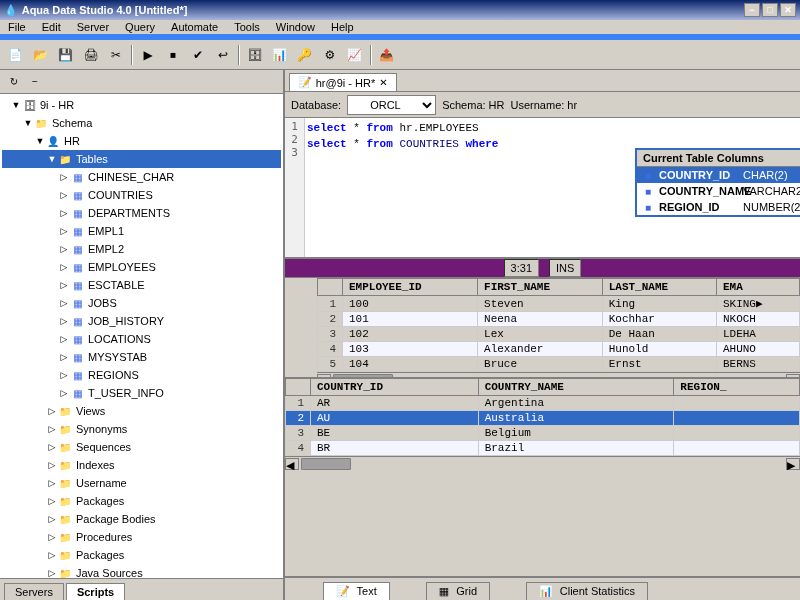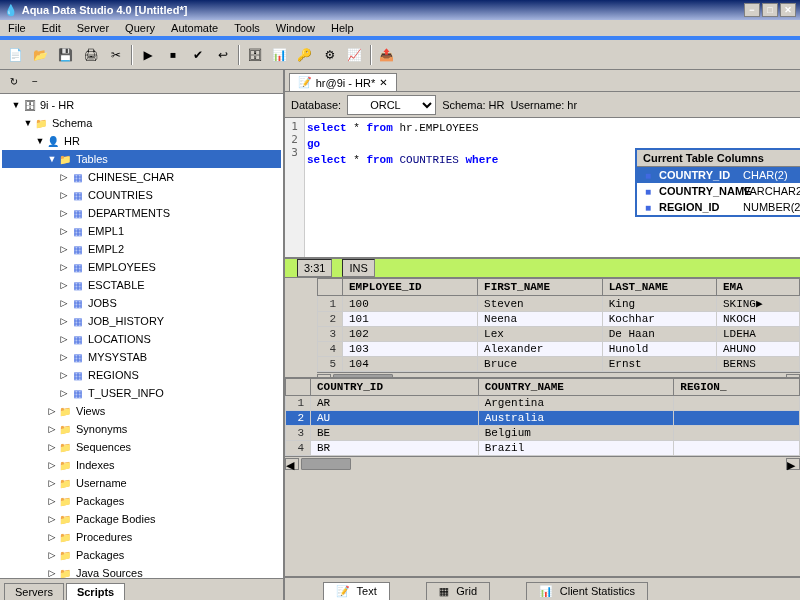--- a/index.html
+++ b/index.html
@@ -3,21 +3,21 @@
   <meta charset="utf-8">
   <style>
     * { box-sizing: border-box; margin: 0; padding: 0; }
     body { font-family: 'Segoe UI', Tahoma, Geneva, Verdana, sans-serif; font-size: 11px; background: #d4d0c8; overflow: hidden; }
     
     
     #title-bar { background: linear-gradient(to bottom, #0a246a, #a6b5de); color: white; height: 20px; display: flex; align-items: center; padding: 0 4px; font-size: 11px; font-weight: bold; }
     .title-btn { width: 16px; height: 14px; background: #d4d0c8; border: 1px solid #808080; font-size: 9px; display: flex; align-items: center; justify-content: center; cursor: pointer; }
 
     
-    #menu-bar { background: #d4d0c8; height: 20px; display: flex; align-items: center; border-bottom: 4px solid #3b82f6; }
+    #menu-bar { background: #d4d0c8; height: 20px; display: flex; align-items: center; border-bottom: 6px solid #3b82f6; }
     .menu-item { padding: 2px 8px; font-size: 11px; cursor: pointer; color: #000; }
 
     
     #toolbar { background: #d4d0c8; height: 30px; display: flex; align-items: center; padding: 2px 4px; gap: 1px; border-bottom: 1px solid #808080; }
     .toolbar-btn { width: 24px; height: 24px; background: #d4d0c8; border: 1px solid transparent; display: flex; align-items: center; justify-content: center; cursor: pointer; font-size: 12px; }
     .toolbar-separator { width: 2px; height: 20px; border-left: 1px solid #808080; border-right: 1px solid #fff; margin: 0 2px; }
 
     
     #main-container { display: flex; height: calc(600px - 70px); }
 
@@ -66,21 +66,21 @@
     
     #autocomplete { position: absolute; left: 350px; top: 30px; background: white; border: 2px solid #316ac5; z-index: 100; width: 280px; font-size: 11px; }
     #autocomplete-header { background: #d4d0c8; padding: 2px 6px; font-weight: bold; border-bottom: 1px solid #808080; }
     .ac-row { display: flex; align-items: center; padding: 1px 4px; gap: 4px; }
     .ac-row.selected { background: #316ac5; color: white; }
     .ac-icon { width: 14px; height: 14px; display: flex; align-items: center; justify-content: center; font-size: 10px; flex-shrink: 0; }
     .ac-col1 { width: 80px; font-weight: bold; }
     .ac-col2 { width: 90px; }
 
     
-    #status-bar { background: #bef264; height: 20px; border-top: 1px solid #808080; border-bottom: 1px solid #808080; display: flex; align-items: center; padding: 0 12px; gap: 10px; }
+    #status-bar { background: #701a75; height: 20px; border-top: 1px solid #808080; border-bottom: 1px solid #808080; display: flex; align-items: center; padding: 0 12px; gap: 10px; justify-content: center; }
     .status-item { font-size: 11px; border: 1px inset #808080; padding: 0 6px; background: #d4d0c8; height: 18px; display: flex; align-items: center; }
 
     
     #results-container { flex: 1; display: flex; flex-direction: column; overflow: hidden; }
     #results-upper { height: 100px; border-bottom: 1px solid #808080; overflow: hidden; padding-left: 32px; }
     #results-lower { flex: 1; overflow: hidden; }
     
     .results-table { width: 100%; border-collapse: collapse; font-size: 11px; font-family: 'Courier New', monospace; }
     .results-table th { background: #d4d0c8; border: 1px solid #808080; padding: 2px 6px; text-align: left; font-weight: bold; font-size: 11px; white-space: nowrap; }
     .results-table td { border: 1px solid #ccc; padding: 1px 6px; white-space: nowrap; }
@@ -330,21 +330,20 @@
     </div>
 
     <div id="editor-area" style="position:relative;">
       <div id="line-numbers">
         <div>1</div>
         <div>2</div>
         <div>3</div>
       </div>
       <div id="code-content">
         <span class="code-line"><span class="kw">select</span> * <span class="kw">from</span> hr.EMPLOYEES</span>
-        <span class="code-line"><span class="kw">go</span></span>
         <span class="code-line"><span class="kw">select</span> * <span class="kw">from</span> <span class="tbl">COUNTRIES</span> <span class="kw">where</span></span>
       </div>
 
       <div id="autocomplete">
         <div id="autocomplete-header">Current Table Columns</div>
         <div class="ac-row selected">
           <div class="ac-icon" style="color:#4169e1;">■</div>
           <div class="ac-col1">COUNTRY_ID</div>
           <div class="ac-col2">CHAR(2)</div>
 

